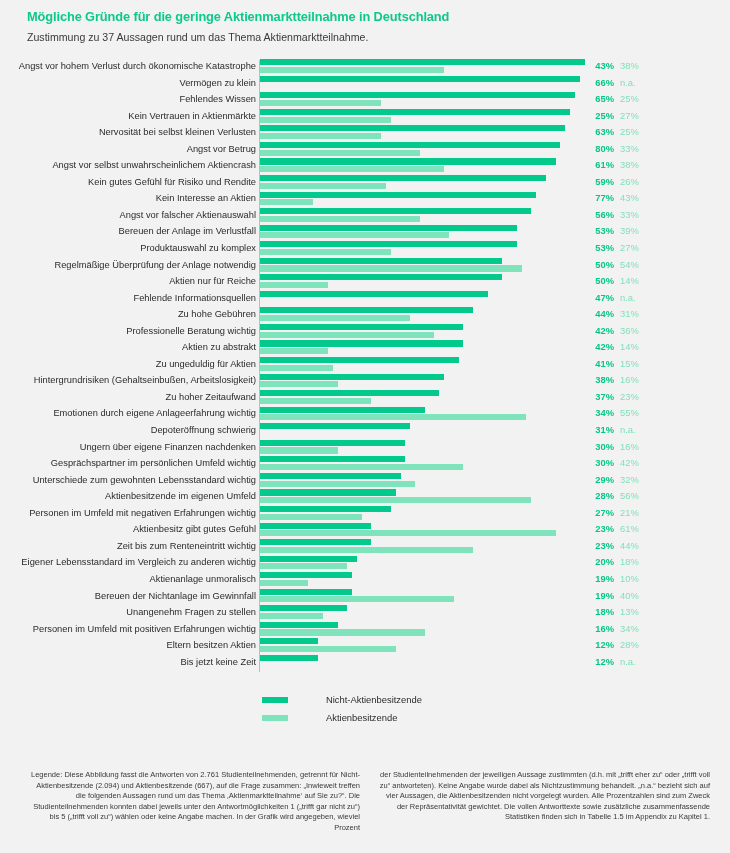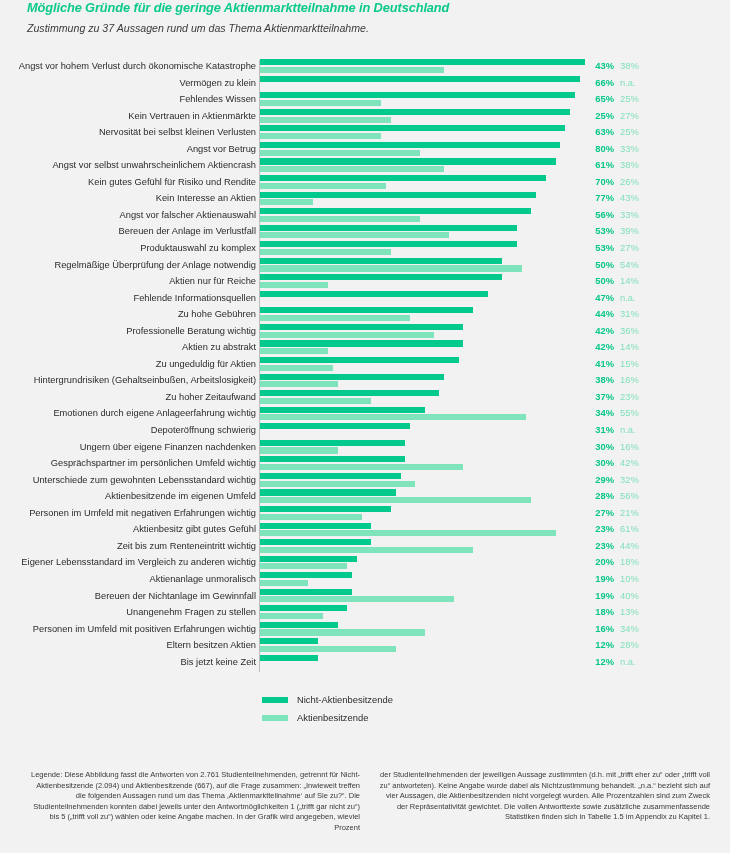--- a/index.html
+++ b/index.html
@@ -19,23 +19,22 @@
     position: absolute;
     left: 0; top: 0;
     width: 730px;
     height: 853px;
   }
 
   
   .header {
     position: absolute;
     left: 27px;
-    top: 0;
+    top: 9px;
     width: 680px;
-    font-style: italic;
   }
   .chart-title {
     font-size: 12.8px;
     font-weight: bold;
     color: #0bc98c;
     letter-spacing: -0.1px;
     line-height: 16px;
     margin: 0;
     white-space: nowrap;
   }
@@ -123,20 +122,21 @@
   .legend {
     position: absolute;
     left: 262px;
     top: 692px;
   }
   .legend-item {
     display: flex;
     align-items: center;
     height: 15px;
     margin-bottom: 3px;
+    gap: 29px;
   }
   .legend-swatch {
     width: 26px;
     height: 6px;
     margin-right: 9px;
   }
   .legend-swatch.dark { background: #04c98d; }
   .legend-swatch.light { background: #7fe4bc; }
   .legend-label {
     font-size: 9.4px;
@@ -245,21 +245,21 @@
           </div>
           <div class="val-main">61%</div>
           <div class="val-sec">38%</div>
         </div>
         <div class="row">
           <div class="row-label">Kein gutes Gefühl für Risiko und Rendite</div>
           <div class="bars">
             <span class="bar bar-dark" style="width: 285.855px;"></span>
             <span class="bar bar-light" style="width: 125.97px;"></span>
           </div>
-          <div class="val-main">70%</div>
+          <div class="val-main">59%</div>
           <div class="val-sec">26%</div>
         </div>
         <div class="row">
           <div class="row-label">Kein Interesse an Aktien</div>
           <div class="bars">
             <span class="bar bar-dark" style="width: 276.165px;"></span>
             <span class="bar bar-light" style="width: 53.295px;"></span>
           </div>
           <div class="val-main">77%</div>
           <div class="val-sec">43%</div>

